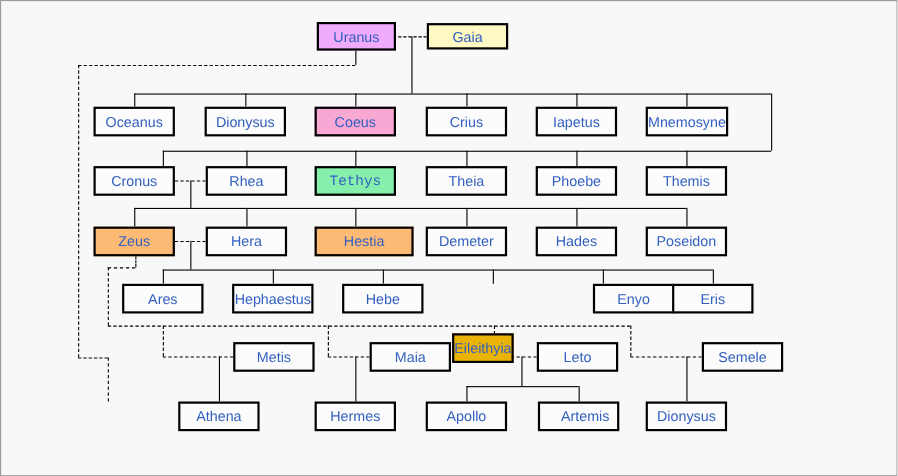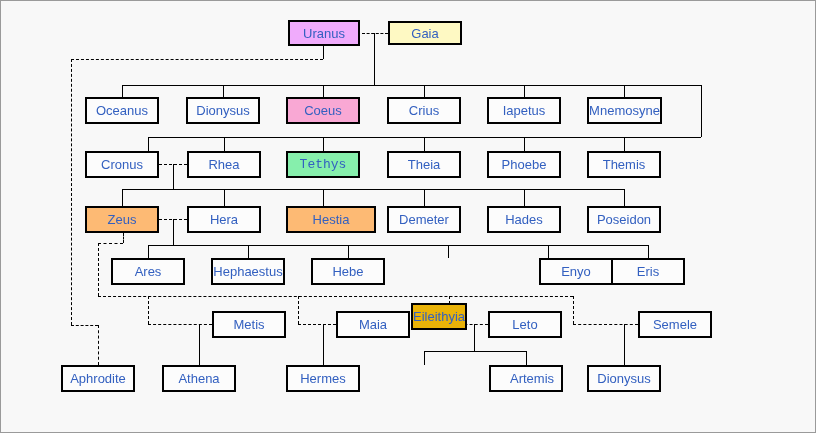--- a/index.html
+++ b/index.html
@@ -117,18 +117,18 @@
     <div class="node" style="left: 110px; top: 257px; width: 74px; height: 27px; border-color: rgb(0, 0, 0); background: rgb(252, 252, 252);">Ares</div>
     <div class="node" style="left: 210px; top: 257px; width: 74px; height: 27px; border-color: rgb(0, 0, 0); background: rgb(252, 252, 252);">Hephaestus</div>
     <div class="node" style="left: 310px; top: 257px; width: 74px; height: 27px; border-color: rgb(0, 0, 0); background: rgb(252, 252, 252);">Hebe</div>
     <div class="node" style="left: 410px; top: 257px; width: 56px; height: 27px; border-color: rgb(0, 0, 0); background: #eab308; margin-top: 45px;">Eileithyia</div>
     <div class="node" style="left: 510px; top: 257px; width: 74px; height: 27px; border-color: rgb(0, 0, 0); background: rgb(252, 252, 252); margin-left: 28px;">Enyo</div>
     <div class="node" style="left: 610px; top: 257px; width: 74px; height: 27px; border-color: rgb(0, 0, 0); background: rgb(252, 252, 252);">Eris</div>
     <div class="node" style="left: 211px; top: 310px; width: 74px; height: 27px; border-color: rgb(0, 0, 0); background: rgb(252, 252, 252);">Metis</div>
     <div class="node" style="left: 335px; top: 310px; width: 74px; height: 27px; border-color: rgb(0, 0, 0); background: rgb(252, 252, 252);">Maia</div>
     <div class="node" style="left: 487px; top: 310px; width: 74px; height: 27px; border-color: rgb(0, 0, 0); background: rgb(252, 252, 252);">Leto</div>
     <div class="node" style="left: 637px; top: 310px; width: 74px; height: 27px; border-color: rgb(0, 0, 0); background: rgb(252, 252, 252);">Semele</div>
-    <div class="node" style="left: 60px; top: 364px; width: 74px; height: 27px; border-color: rgb(0, 0, 0); background: rgb(252, 252, 252);">Aphrodite</div>
     <div class="node" style="left: 161px; top: 364px; width: 74px; height: 27px; border-color: rgb(0, 0, 0); background: rgb(252, 252, 252);">Athena</div>
     <div class="node" style="left: 285px; top: 364px; width: 74px; height: 27px; border-color: rgb(0, 0, 0); background: rgb(252, 252, 252);">Hermes</div>
+    <div class="node" style="left: 386px; top: 364px; width: 74px; height: 27px; border-color: rgb(0, 0, 0); background: rgb(252, 252, 252);">Apollo</div>
     <div class="node" style="left: 488px; top: 364px; width: 74px; height: 27px; border-color: rgb(0, 0, 0); background: rgb(252, 252, 252); padding-left: 12px;">Artemis</div>
     <div class="node" style="left: 586px; top: 364px; width: 74px; height: 27px; border-color: rgb(0, 0, 0); background: rgb(252, 252, 252);">Dionysus</div>
   </div>
 
 </body></html>

